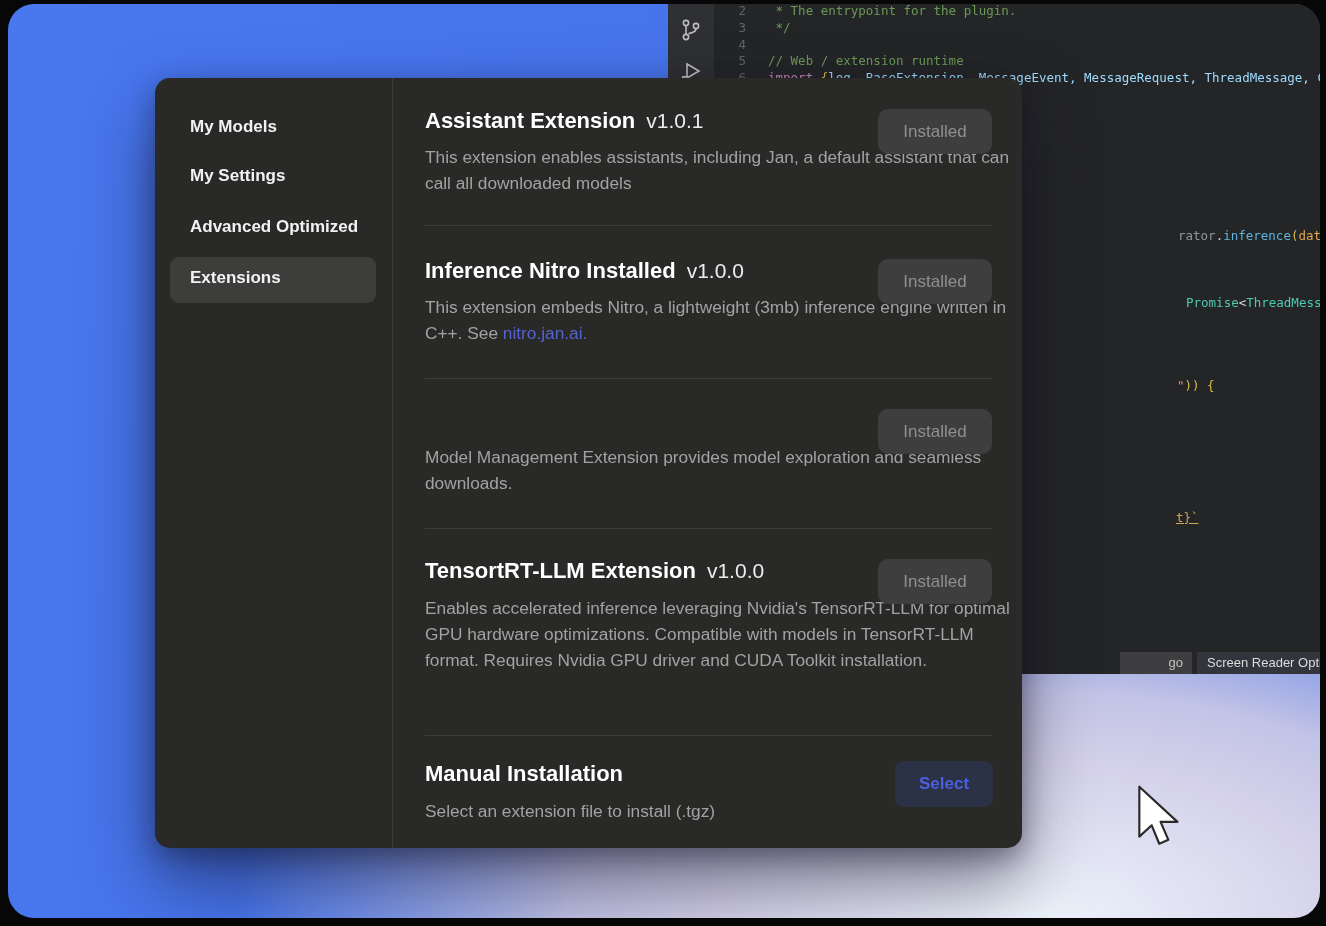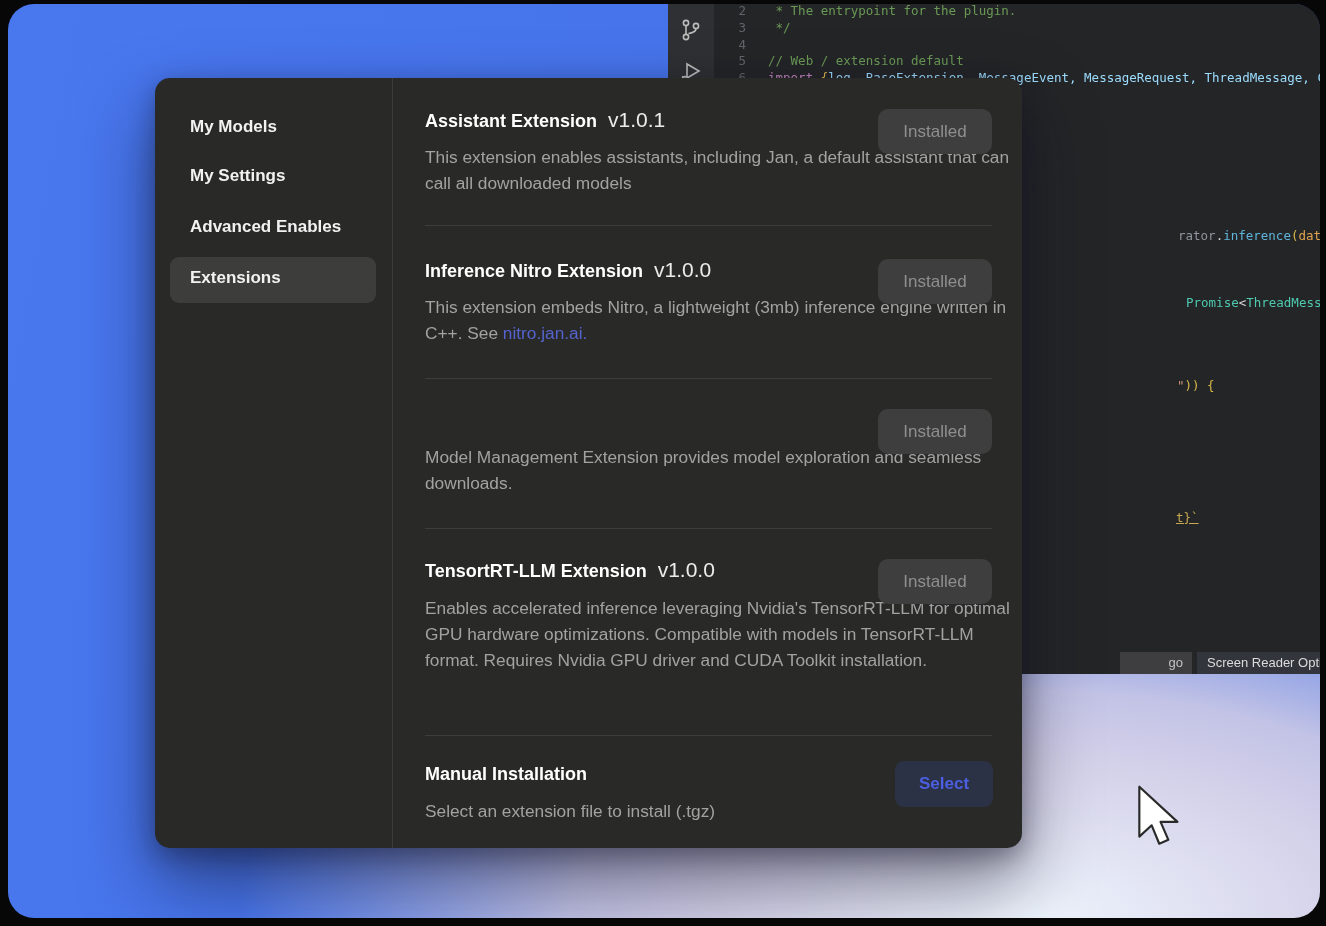--- a/index.html
+++ b/index.html
@@ -37,21 +37,21 @@
 
   
   .modal{position:absolute;left:147px;top:74px;width:867px;height:770px;background:#292928;border-radius:15px;
     box-shadow:0 35px 70px rgba(15,15,35,.5), 0 8px 24px rgba(15,15,35,.35);}
   .divider{position:absolute;left:237px;top:0;bottom:0;width:1px;background:#3b3b3a;}
   .side-item{position:absolute;left:35px;font-size:17px;font-weight:600;color:#f2f2f2;cursor:pointer;white-space:nowrap;}
   .side-pill{position:absolute;left:15px;top:179px;width:206px;height:46px;background:#3d3d3c;border-radius:9px;cursor:pointer;}
   .side-pill .side-item{position:absolute;left:20px;top:11px;}
 
   .ext-title-row{position:absolute;left:270px;display:flex;align-items:baseline;gap:11px;white-space:nowrap;}
-  .ext-title{font-size:18px;font-weight:700;color:#ffffff;line-height:26px;}
+  .ext-title{font-size:22px;font-weight:700;color:#ffffff;line-height:26px;}
   .ext-version{font-size:21px;font-weight:400;color:#ececec;}
   .ext-desc{position:absolute;left:270px;max-width:588px;font-size:17.3px;color:#a2a2a2;line-height:25.5px;}
   .ext-desc.tall{line-height:26px;}
   .sep{position:absolute;left:270px;right:30px;height:1px;background:#3d3d3c;}
   .btn-installed{position:absolute;right:30px;width:114px;height:45px;background:#3e3e3e;border:none;border-radius:10px;
     color:#8f8f8f;font-size:17px;font-weight:500;font-family:"Liberation Sans",sans-serif;cursor:default;}
   .btn-select{position:absolute;right:29px;top:683px;width:98px;height:46px;background:#2b3245;border:none;border-radius:9px;
     color:#4c5fe2;font-size:17px;font-weight:600;font-family:"Liberation Sans",sans-serif;cursor:pointer;}
   .link{color:#5463cd;cursor:pointer;margin-top:43px;}
 
@@ -80,55 +80,55 @@
       <div class="gutterbg"></div>
 
       <div class="gutnum" style="top:-1px">2</div>
       <div class="gutnum" style="top:16px">3</div>
       <div class="gutnum" style="top:33px">4</div>
       <div class="gutnum" style="top:49px">5</div>
       <div class="gutnum" style="top:66px">6</div>
 
       <div class="codeline tok-comment" style="left:100px;top:-1px"> * The entrypoint for the plugin.</div>
       <div class="codeline tok-comment" style="left:100px;top:16px"> */</div>
-      <div class="codeline tok-comment" style="left:100px;top:49px">// Web / extension default</div>
+      <div class="codeline tok-comment" style="left:100px;top:49px">// Web / extension runtime</div>
       <div class="codeline" style="left:100px;top:66px"><span class="tok-kw">import</span><span class="tok-gold"> {</span><span class="tok-id">log, BaseExtension, MessageEvent, MessageRequest, ThreadMessage, ContentType</span></div>
 
       <div class="frag" style="left:510px;top:224px"><span class="tok-gray">rator</span><span class="tok-plain">.</span><span class="tok-fn">inference</span><span class="tok-gold">(</span><span class="tok-orange">data</span></div>
 
       <div class="frag" style="left:518px;top:291px"><span class="tok-type">Promise</span><span class="tok-plain">&lt;</span><span class="tok-type">ThreadMessage</span></div>
 
       <div class="frag" style="left:509px;top:374px"><span class="tok-str">"</span><span class="tok-gold">))</span><span class="tok-gold"> {</span></div>
 
       <div class="frag frag-underline" style="left:508px;top:506px;color:#c8a852"><span>t}`</span></div>
 
       <div class="statusseg1">go</div>
       <div class="statusseg2">Screen Reader Optimized</div>
     </div>
 
     <div class="modal">
       <div class="divider"></div>
 
       <div class="side-item" style="top:39px">My Models</div>
       <div class="side-item" style="top:88px">My Settings</div>
-      <div class="side-item" style="top:139px">Advanced Enables</div>
+      <div class="side-item" style="top:139px">Advanced Optimized</div>
       <div class="side-pill">
         <div class="side-item">Extensions</div>
       </div>
 
       <div class="ext-title-row" style="top:30px">
         <span class="ext-title">Assistant Extension</span>
         <span class="ext-version">v1.0.1</span>
       </div>
       <div class="ext-desc" style="top:67px">This extension enables assistants, including Jan, a default assistant that can call all downloaded models</div>
       <button class="btn-installed" style="top:31px">Installed</button>
       <div class="sep" style="top:147px"></div>
 
       <div class="ext-title-row" style="top:180px">
-        <span class="ext-title">Inference Nitro Extension</span>
+        <span class="ext-title">Inference Nitro Installed</span>
         <span class="ext-version">v1.0.0</span>
       </div>
       <div class="ext-desc" style="top:217px"><span>This extension embeds Nitro, a lightweight (3mb) inference engine written in C++. See </span><span class="link">nitro.jan.ai.</span></div>
       <button class="btn-installed" style="top:181px">Installed</button>
       <div class="sep" style="top:300px"></div>
 
       <div class="ext-desc" style="top:367px">Model Management Extension provides model exploration and seamless downloads.</div>
       <button class="btn-installed" style="top:331px">Installed</button>
       <div class="sep" style="top:450px"></div>
 

